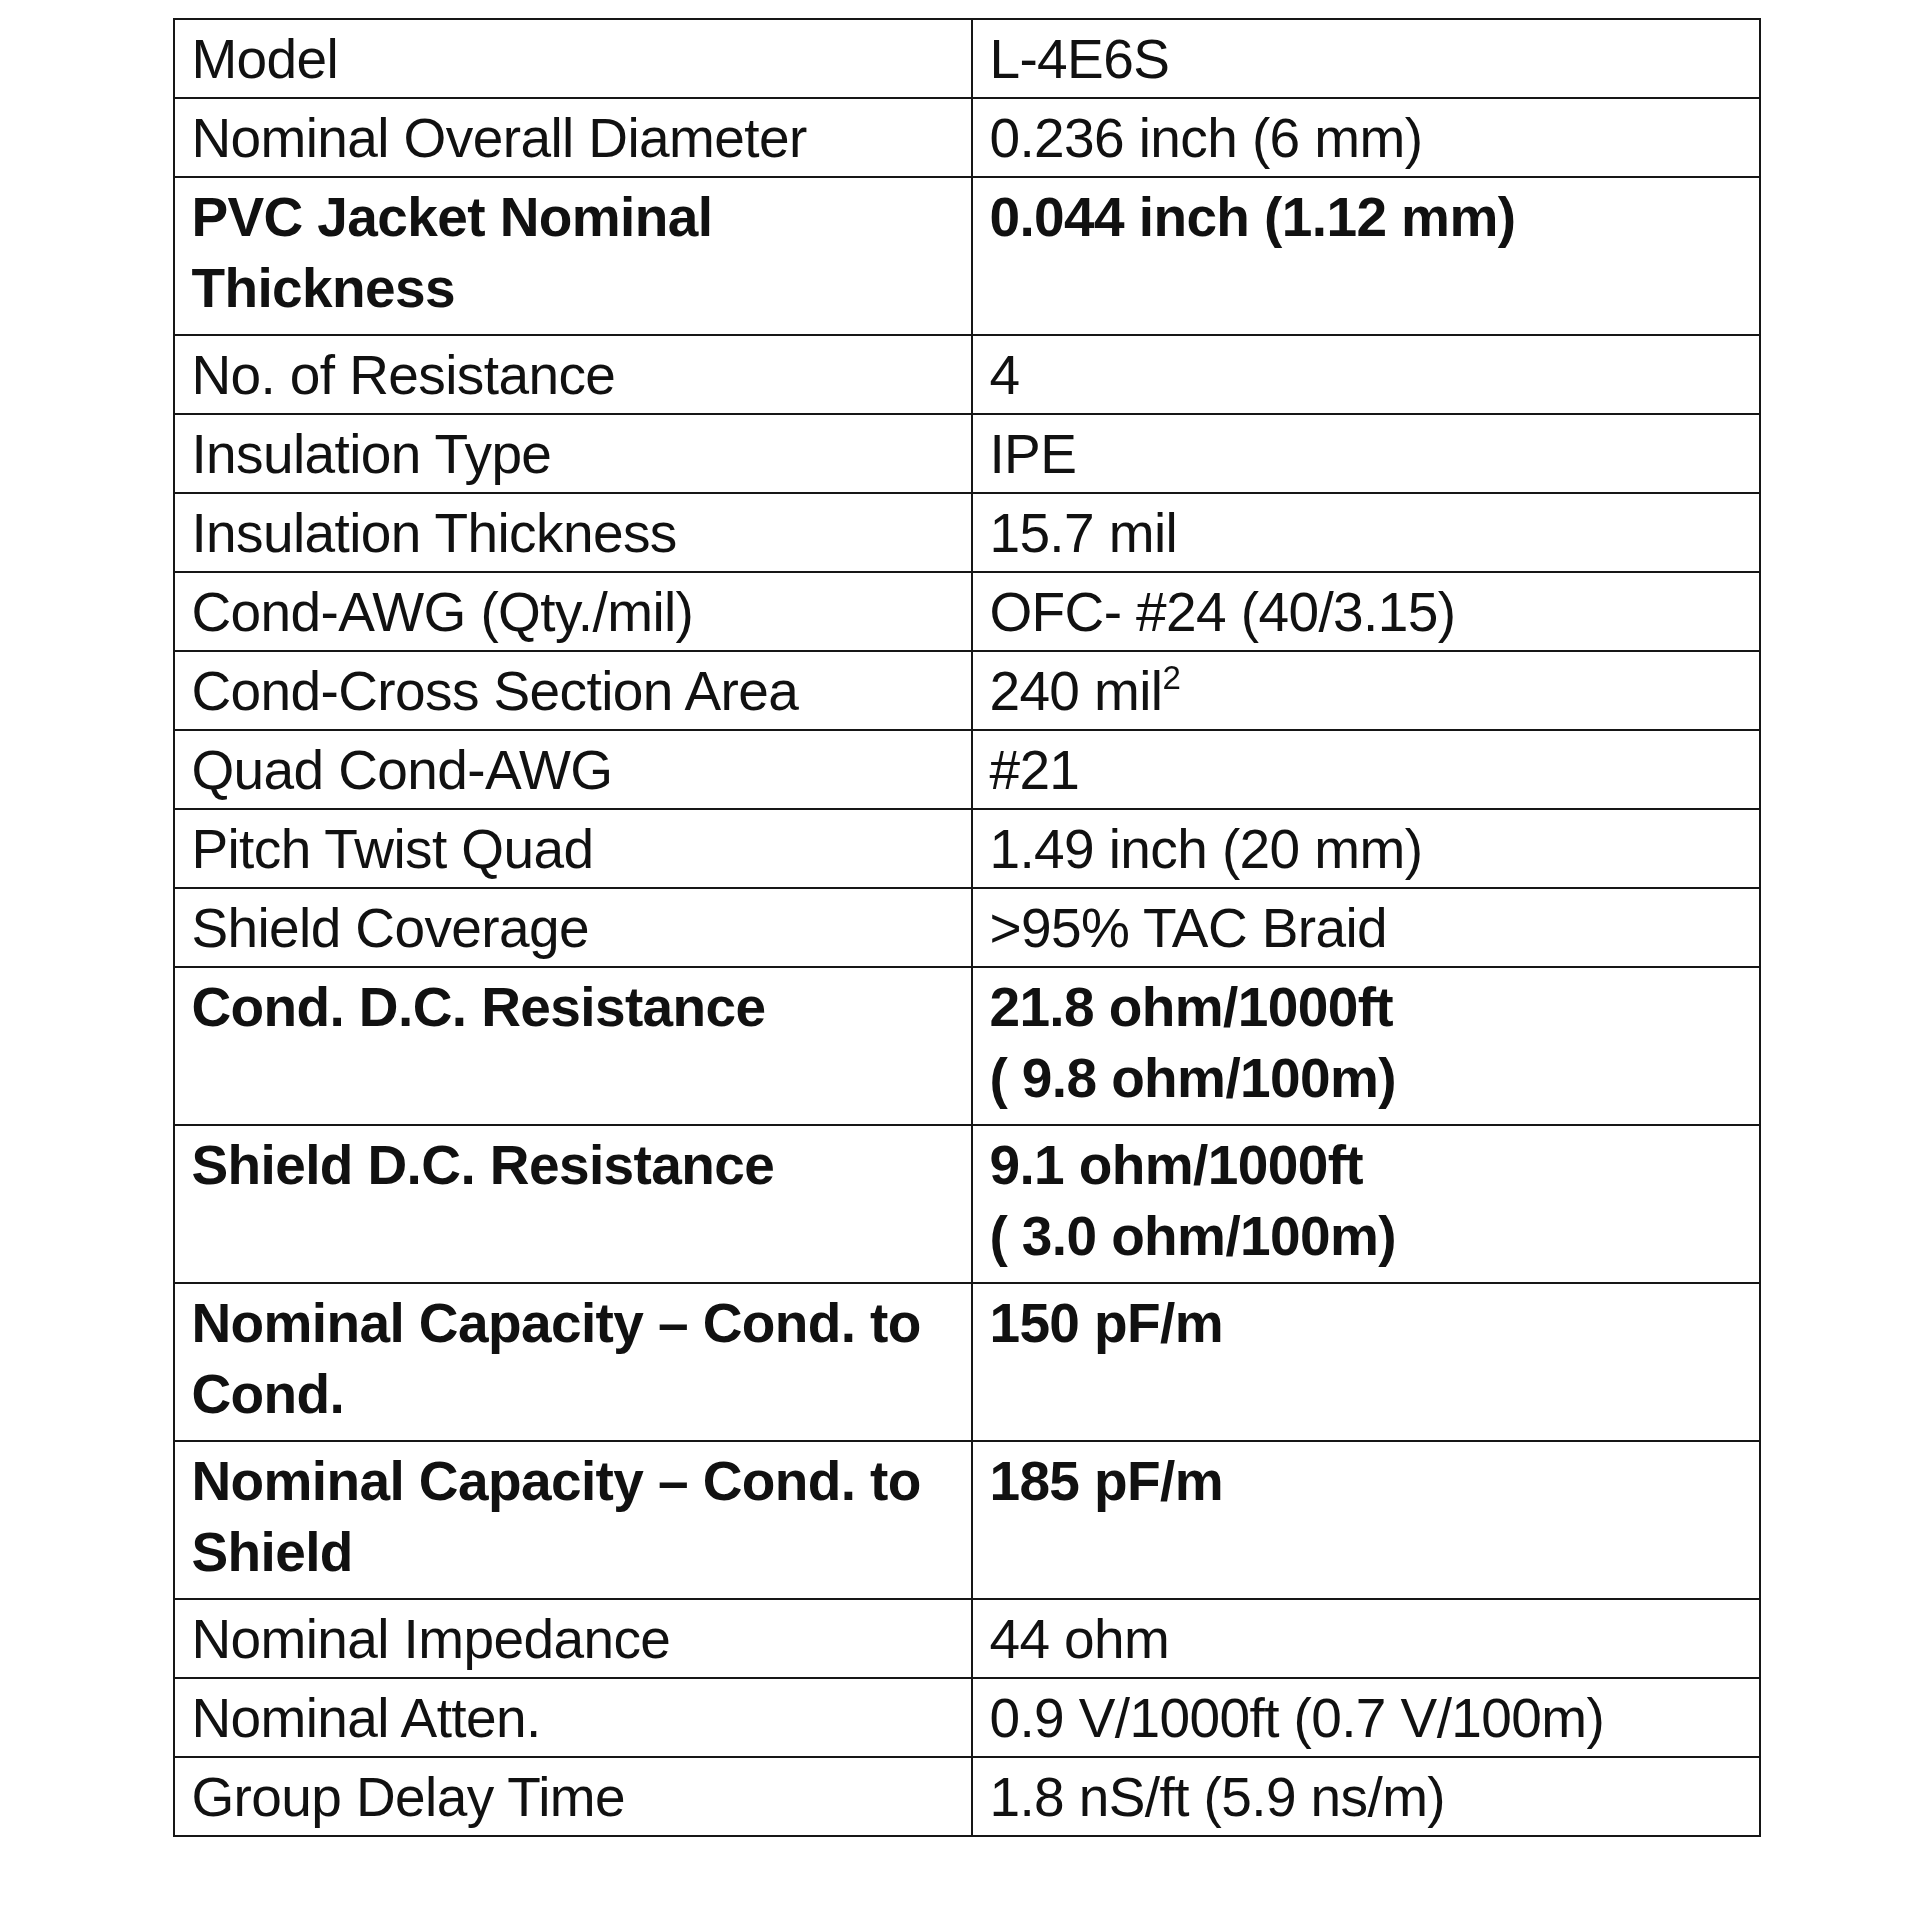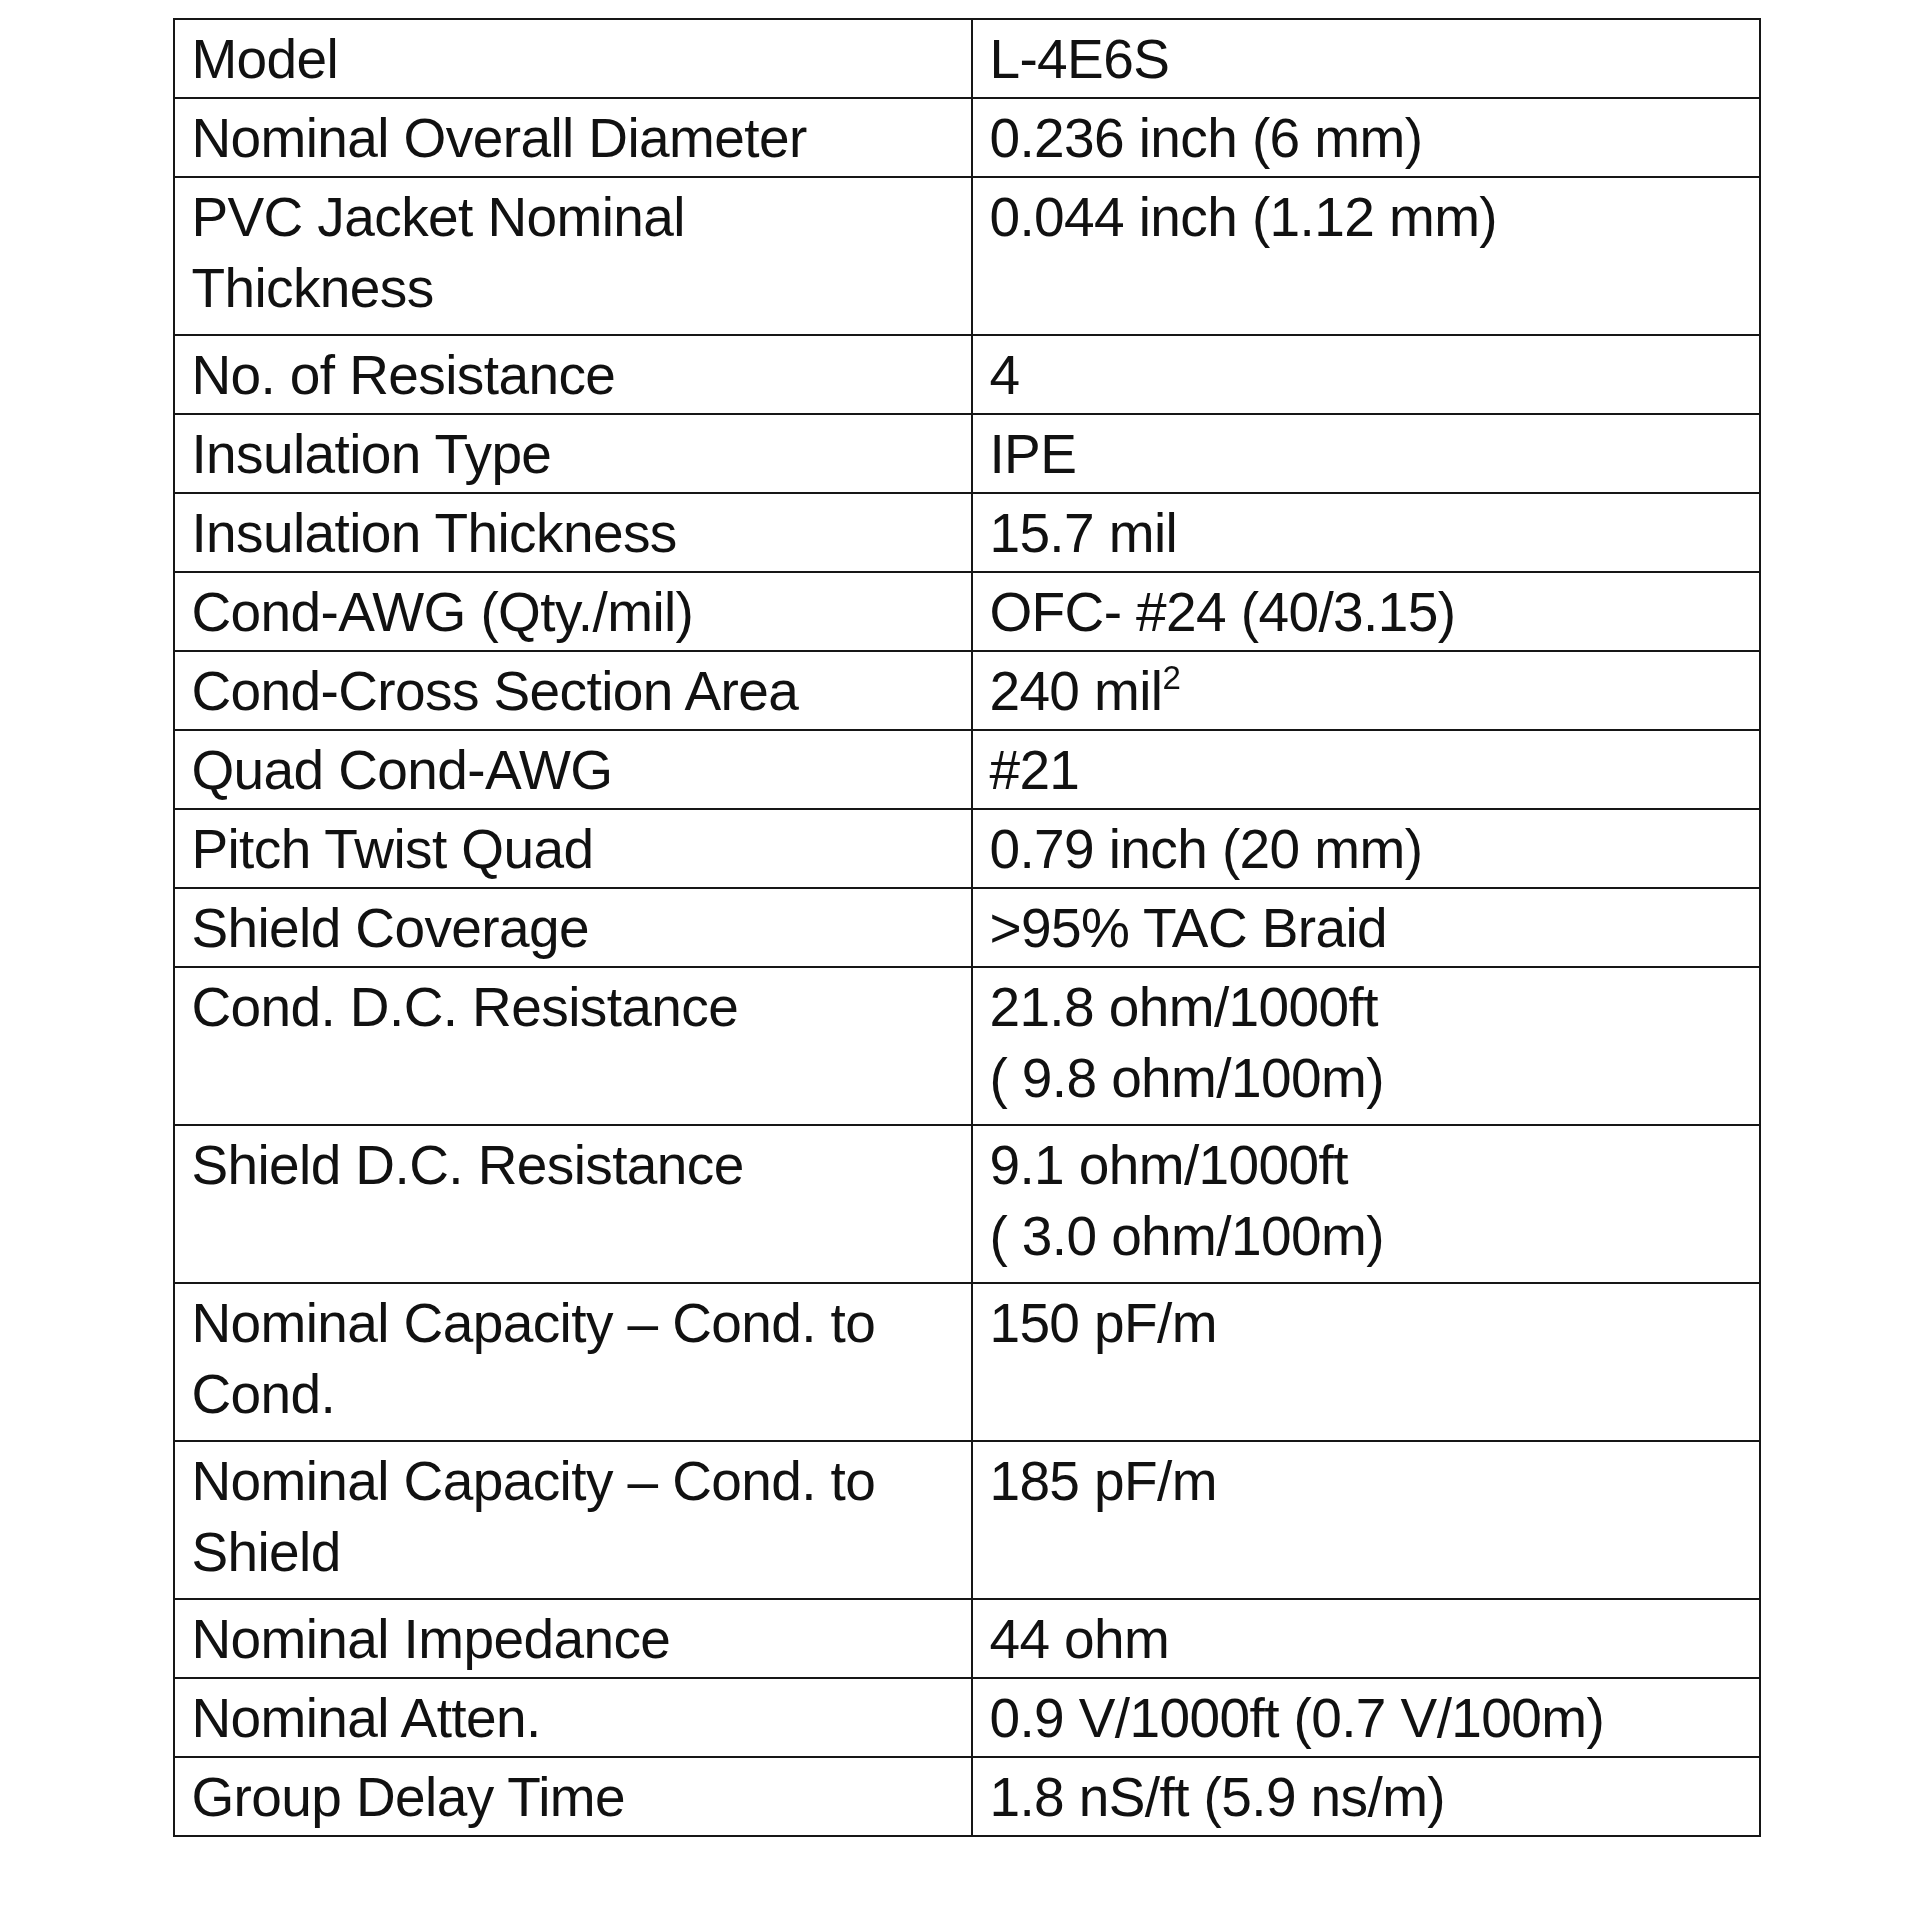--- a/index.html
+++ b/index.html
@@ -28,21 +28,21 @@
     vertical-align: top;
     padding: 0 0 0 16.4px;
     font-size: 55px;
     line-height: 79px;
     white-space: nowrap;
     overflow: hidden;
   }
   .spec-table col.label-col { width: 798px; }
   .spec-table col.value-col { width: 788px; }
   .spec-table tr.single td { height: 77px; }
-  .spec-table tr.double td { height: 156px; }
+  .spec-table tr.double td { height: 156px; font-weight: bold; }
   .line {
     display: block;
     height: 71px;
     letter-spacing: -0.6px;
   }
   .line:empty { display: none; }
   sup {
     font-size: 33px;
     line-height: 0;
     vertical-align: 21px;
@@ -128,21 +128,21 @@
         </td>
       <td>
           <span class="line">#21</span>
         </td>
     </tr>
     <tr class="single">
       <td>
           <span class="line">Pitch Twist Quad</span>
         </td>
       <td>
-          <span class="line">0.79 inch (20 mm)</span>
+          <span class="line">1.49 inch (20 mm)</span>
         </td>
     </tr>
     <tr class="single">
       <td>
           <span class="line">Shield Coverage</span>
         </td>
       <td>
           <span class="line">&gt;95% TAC Braid</span>
         </td>
     </tr>

